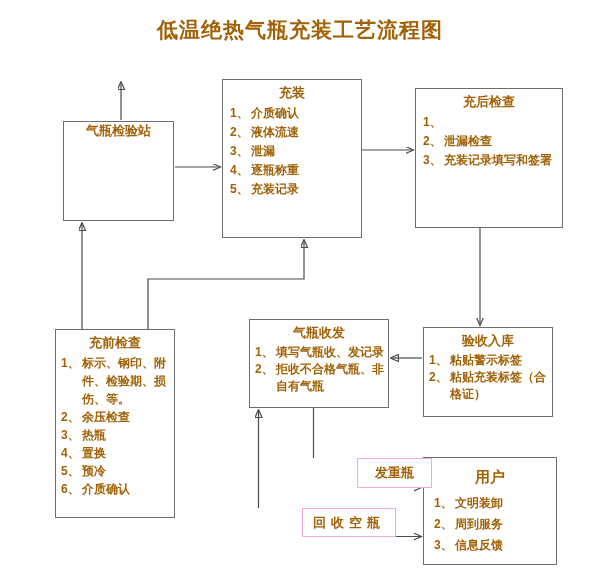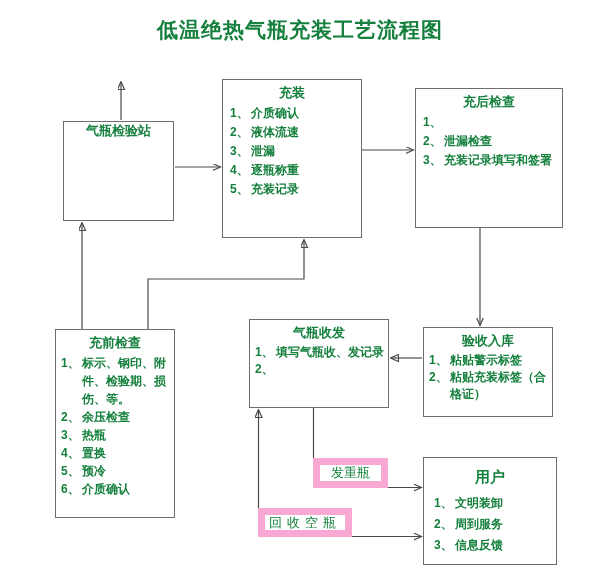--- a/index.html
+++ b/index.html
@@ -1,17 +1,17 @@
 <!DOCTYPE html>
 <html><head>
 <meta charset="utf-8">
 <style>
   html,body{margin:0;padding:0;background:#fff;}
   .stage{position:relative;width:600px;height:584px;background:#fff;overflow:hidden;
-         font-family:"Liberation Sans",sans-serif;color:#15803d;}
+         font-family:"Liberation Sans",sans-serif;color:#a16207;}
   .title{position:absolute;top:16px;left:0;width:100%;text-align:center;
          font-family:"DejaVu Serif",serif;font-size:21px;font-weight:bold;letter-spacing:1px;}
   .wires{position:absolute;left:0;top:0;}
   .wires path{stroke:#4a4a4a;stroke-width:1.2;fill:none;}
   .box{position:absolute;background:#fff;border:1px solid #6e6e6e;box-sizing:border-box;}
   .box .hd{margin:4px 2px 1px;text-align:center;font-size:13px;font-weight:bold;white-space:nowrap;}
   .items{padding:1px 2px 0 7px;font-size:12px;font-weight:bold;line-height:17px;}
   .item{display:flex;}
   .item .num{flex:0 0 21px;}
   .item .txt{flex:1;}
@@ -23,22 +23,22 @@
   #b-postcheck .items{line-height:19px;}
   #b-precheck{left:55px;top:329px;width:120px;height:189px;}
   #b-precheck .items{line-height:18px;padding-left:5px;}
   #b-receipt{left:249px;top:319px;width:140px;height:89px;}
   #b-receipt .items{padding-left:5px;}
   #b-acceptance{left:423px;top:327px;width:130px;height:90px;}
   #b-acceptance .items{padding-left:5px;}
   #b-user{left:423px;top:457px;width:134px;height:108px;}
   #b-user .hd{margin-top:10px;font-size:15px;}
   #b-user .items{line-height:21px;margin-top:5px;padding-left:10px;}
-  .lbl{position:absolute;background:#fff;border:7px solid #f9a8d4;box-sizing:border-box;
-       display:flex;align-items:center;justify-content:center;font-size:13px;font-weight:normal;}
+  .lbl{position:absolute;background:#fff;border:1px solid #f9a8d4;box-sizing:border-box;
+       display:flex;align-items:center;justify-content:center;font-size:13px;font-weight:bold;margin-left:44px;}
   #b-dispatchfull{left:313px;top:458px;width:75px;height:30px;}
   #b-recycleempty{left:258px;top:508px;width:94px;height:29px;letter-spacing:5px;padding-left:0;}
 </style>
 </head>
 <body>
 
 <div class="stage">
 
   <div class="title">低温绝热气瓶充装工艺流程图</div>
 
@@ -140,20 +140,21 @@
 
   <div class="box" id="b-receipt">
     <div class="hd">气瓶收发</div>
     <div class="items">
       <div class="item">
           <span class="num">1、</span>
           <span class="txt">填写气瓶收、发记录</span>
         </div>
       <div class="item">
           <span class="num">2、</span>
+          <span class="txt">拒收不合格气瓶、非自有气瓶</span>
         </div>
     </div>
   </div>
 
   <div class="box" id="b-acceptance">
     <div class="hd">验收入库</div>
     <div class="items">
       <div class="item">
           <span class="num">1、</span>
           <span class="txt">粘贴警示标签</span>

